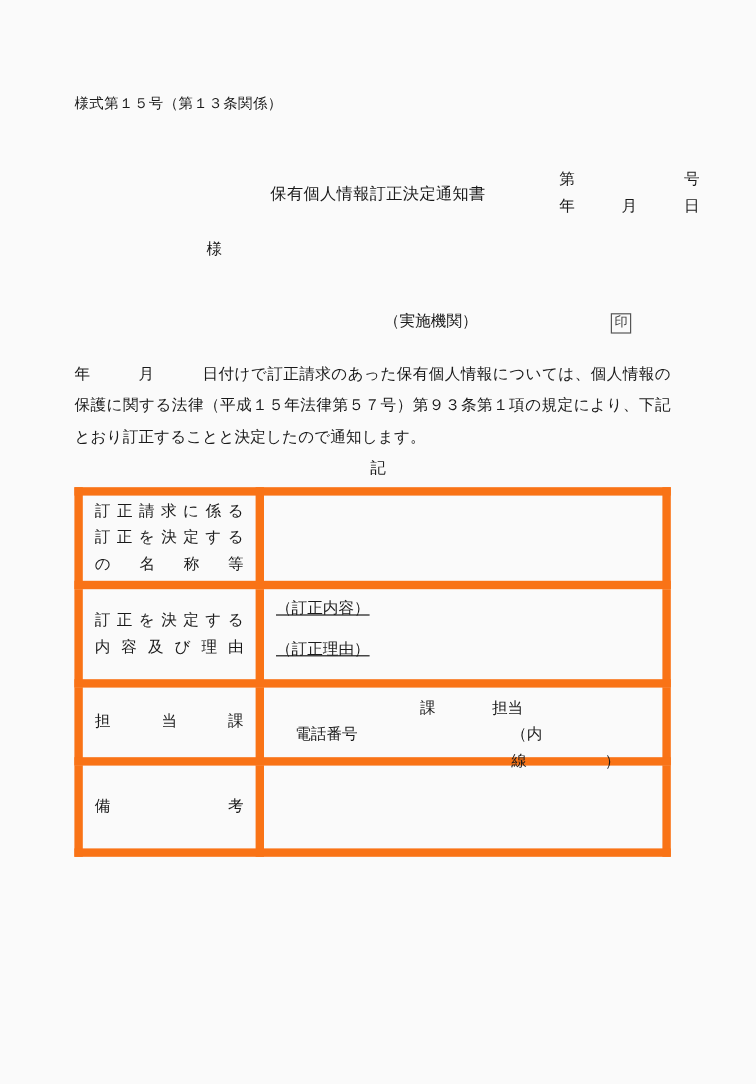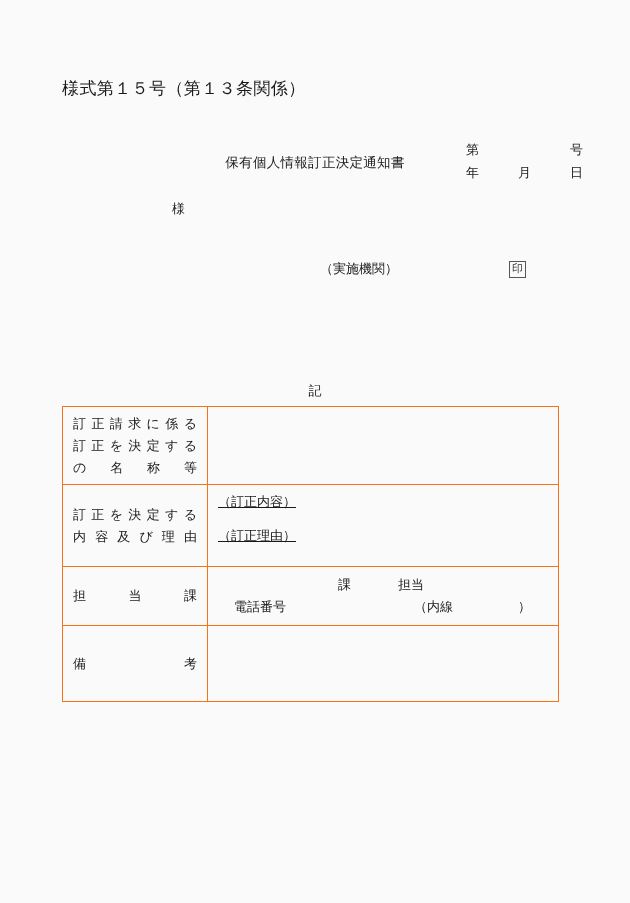--- a/index.html
+++ b/index.html
@@ -21,21 +21,21 @@
   }
   
   .t {
     position: absolute;
     white-space: pre;
     line-height: 1;
   }
   .form-no {
     left: 62px;
     top: 80px;
-    font-size: 17px;
+    font-size: 12px;
     letter-spacing: 0.4px;
   }
   .doc-title {
     left: 0;
     right: 0;
     top: 120px;
     text-align: center;
     font-size: 13.5px;
     letter-spacing: 0.3px;
     margin-top: 36px;
@@ -97,21 +97,21 @@
   
   .form-table {
     position: absolute;
     left: 62px;
     top: 406px;
     width: 497px;
     border-collapse: collapse;
     table-layout: fixed;
   }
   .form-table td {
-    border: 1px solid #f97316;
+    border: 7px solid #f97316;
     font-size: 13px;
     vertical-align: middle;
     padding: 0;
   }
   .form-table td.label {
     width: 124px;
     padding: 0 10px;
   }
   .form-table td.value {
     padding: 7px 10px;
@@ -162,20 +162,23 @@
   <div class="t doc-title">保有個人情報訂正決定通知書</div>
 
   <div class="t num-line">第　　　　　　　号</div>
   <div class="t date-line">年　　　月　　　日</div>
 
   <div class="t recipient">様</div>
 
   <div class="t agency">（実施機関）</div>
   <div class="seal">印</div>
 
+  <div class="body-par">
+    <span class="lead">年　　　月　　　日付けで訂正請求のあった保有個人情報については、個人情報の保護に関する法律（平成１５年法律第５７号）第９３条第１項の規定により、下記とおり訂正することと決定したので通知します。</span>
+  </div>
 
   <div class="t ki">記</div>
 
   <table class="form-table">
     <tbody>
       <tr class="row-h1">
         <td class="label">
           <span class="just">訂正請求に係る</span>
           <span class="just">訂正を決定する</span>
           <span class="just">の名称等</span>

